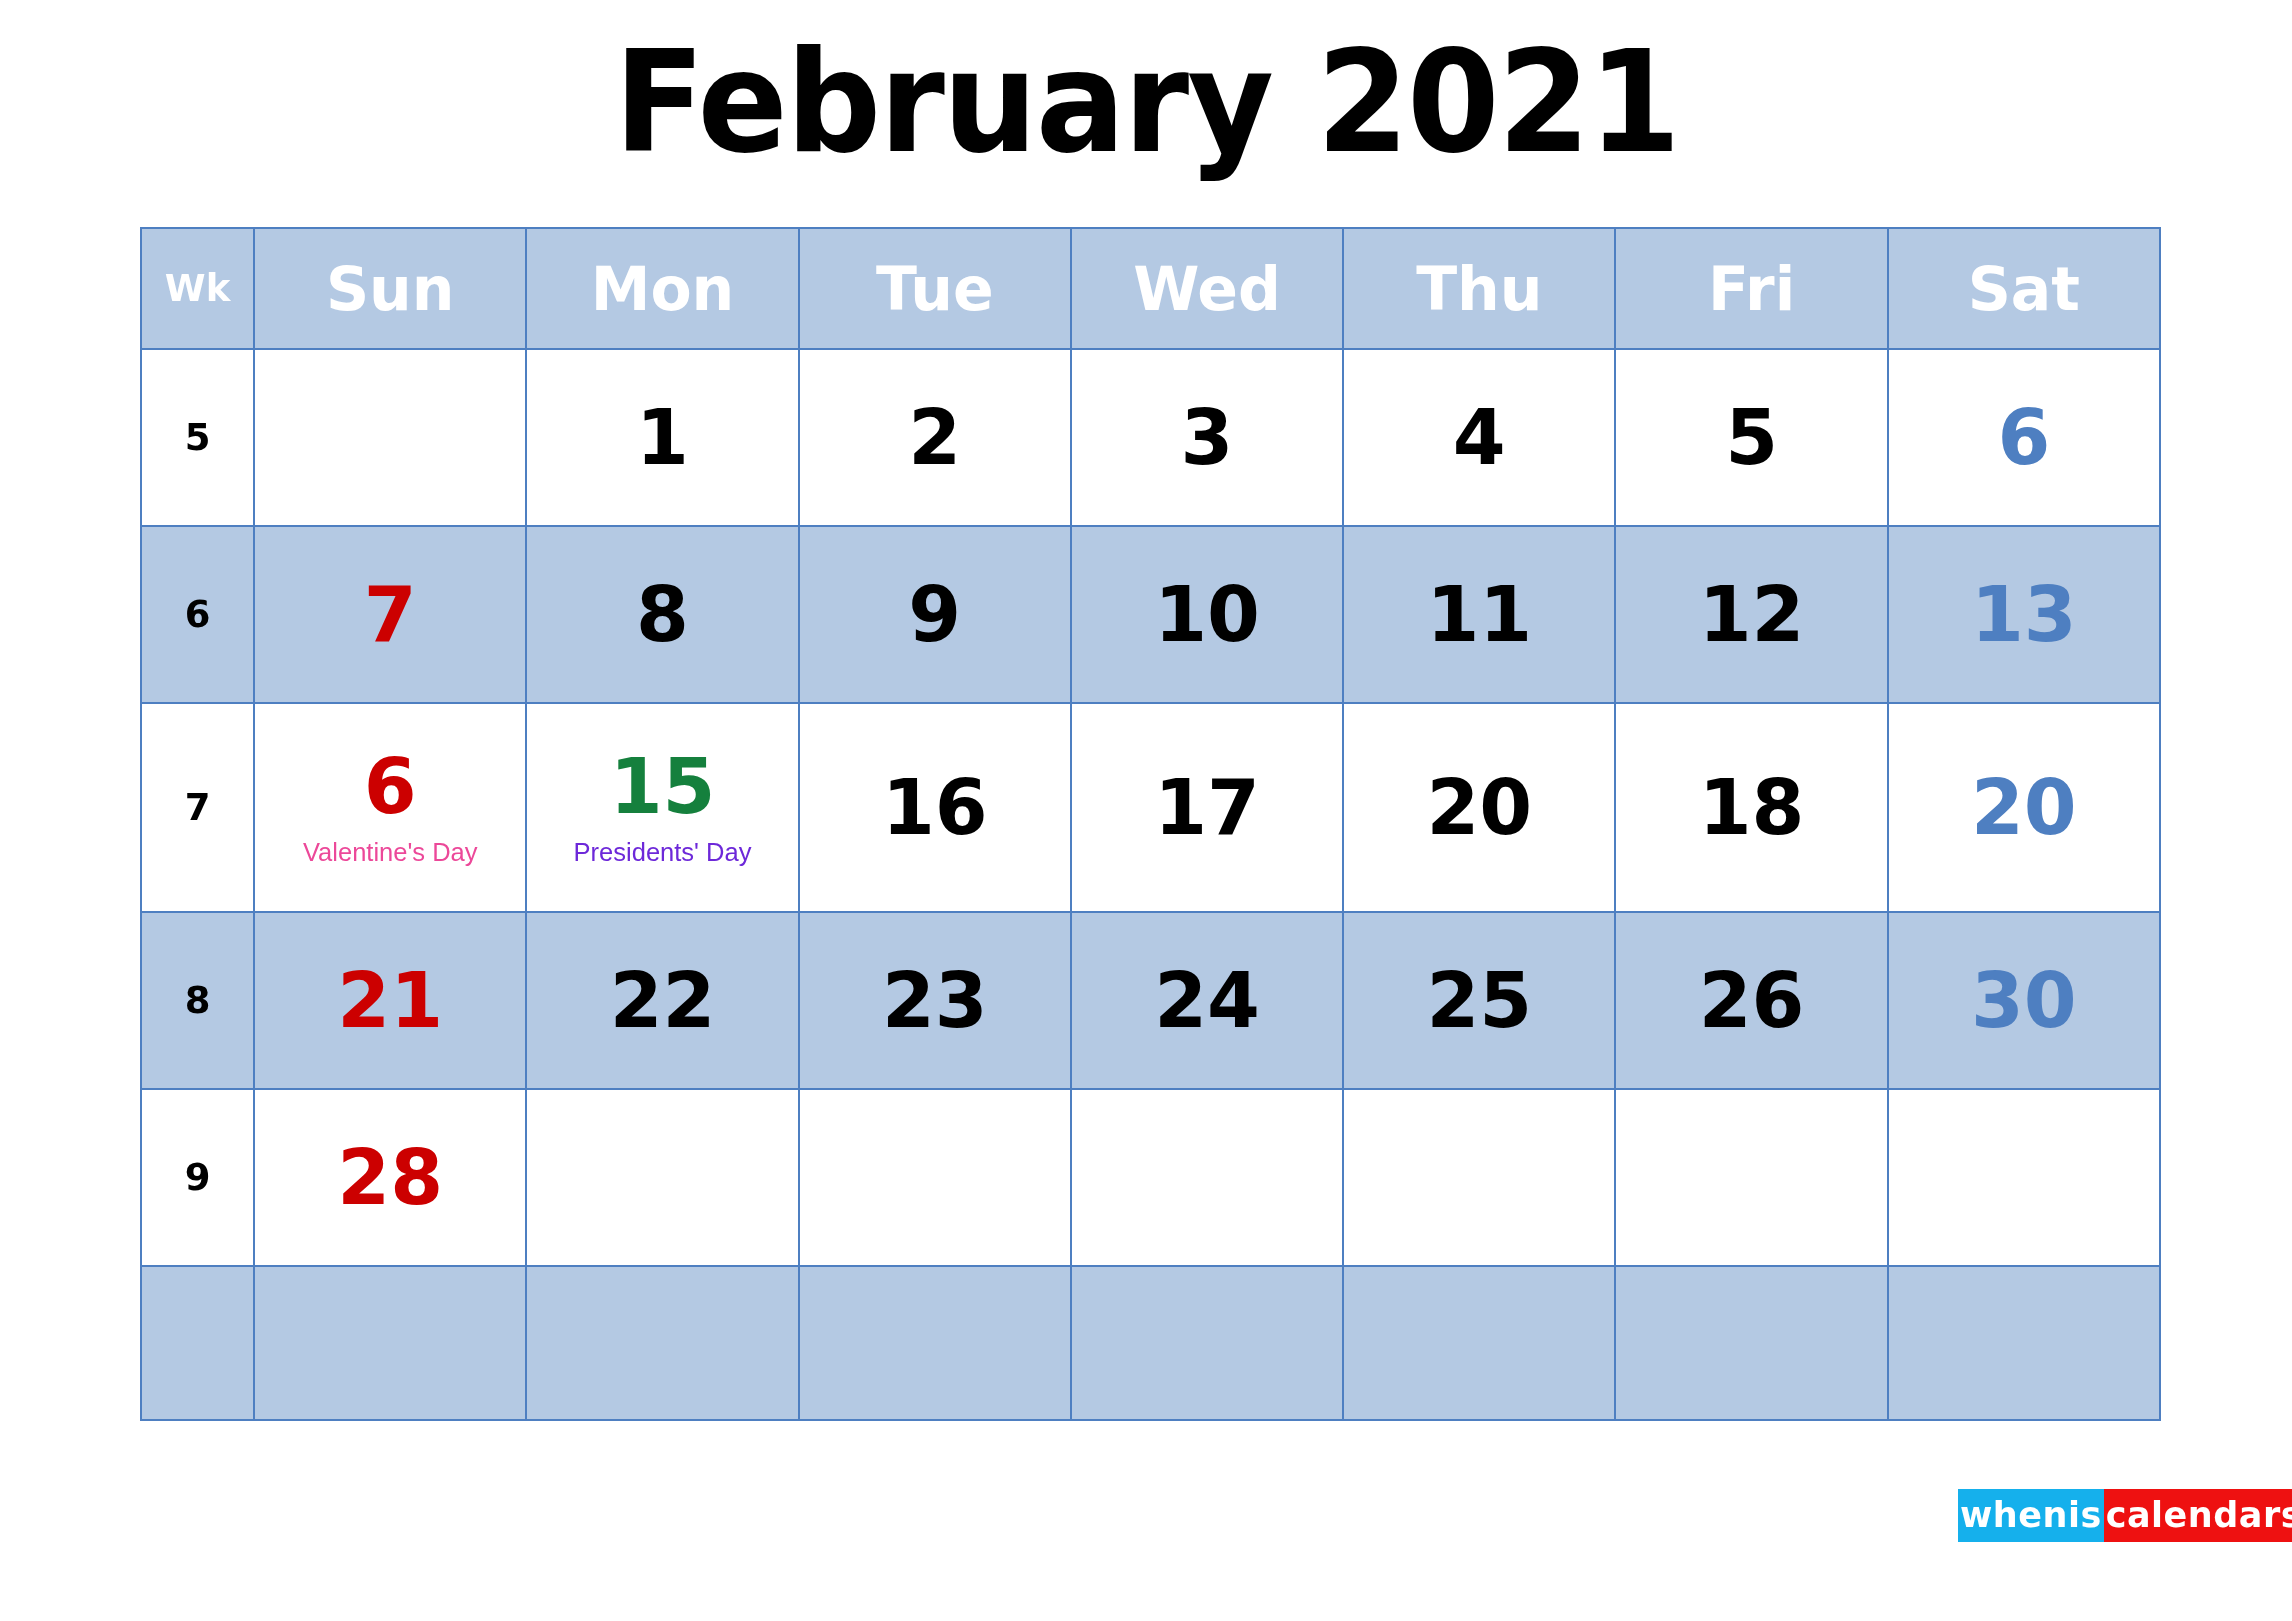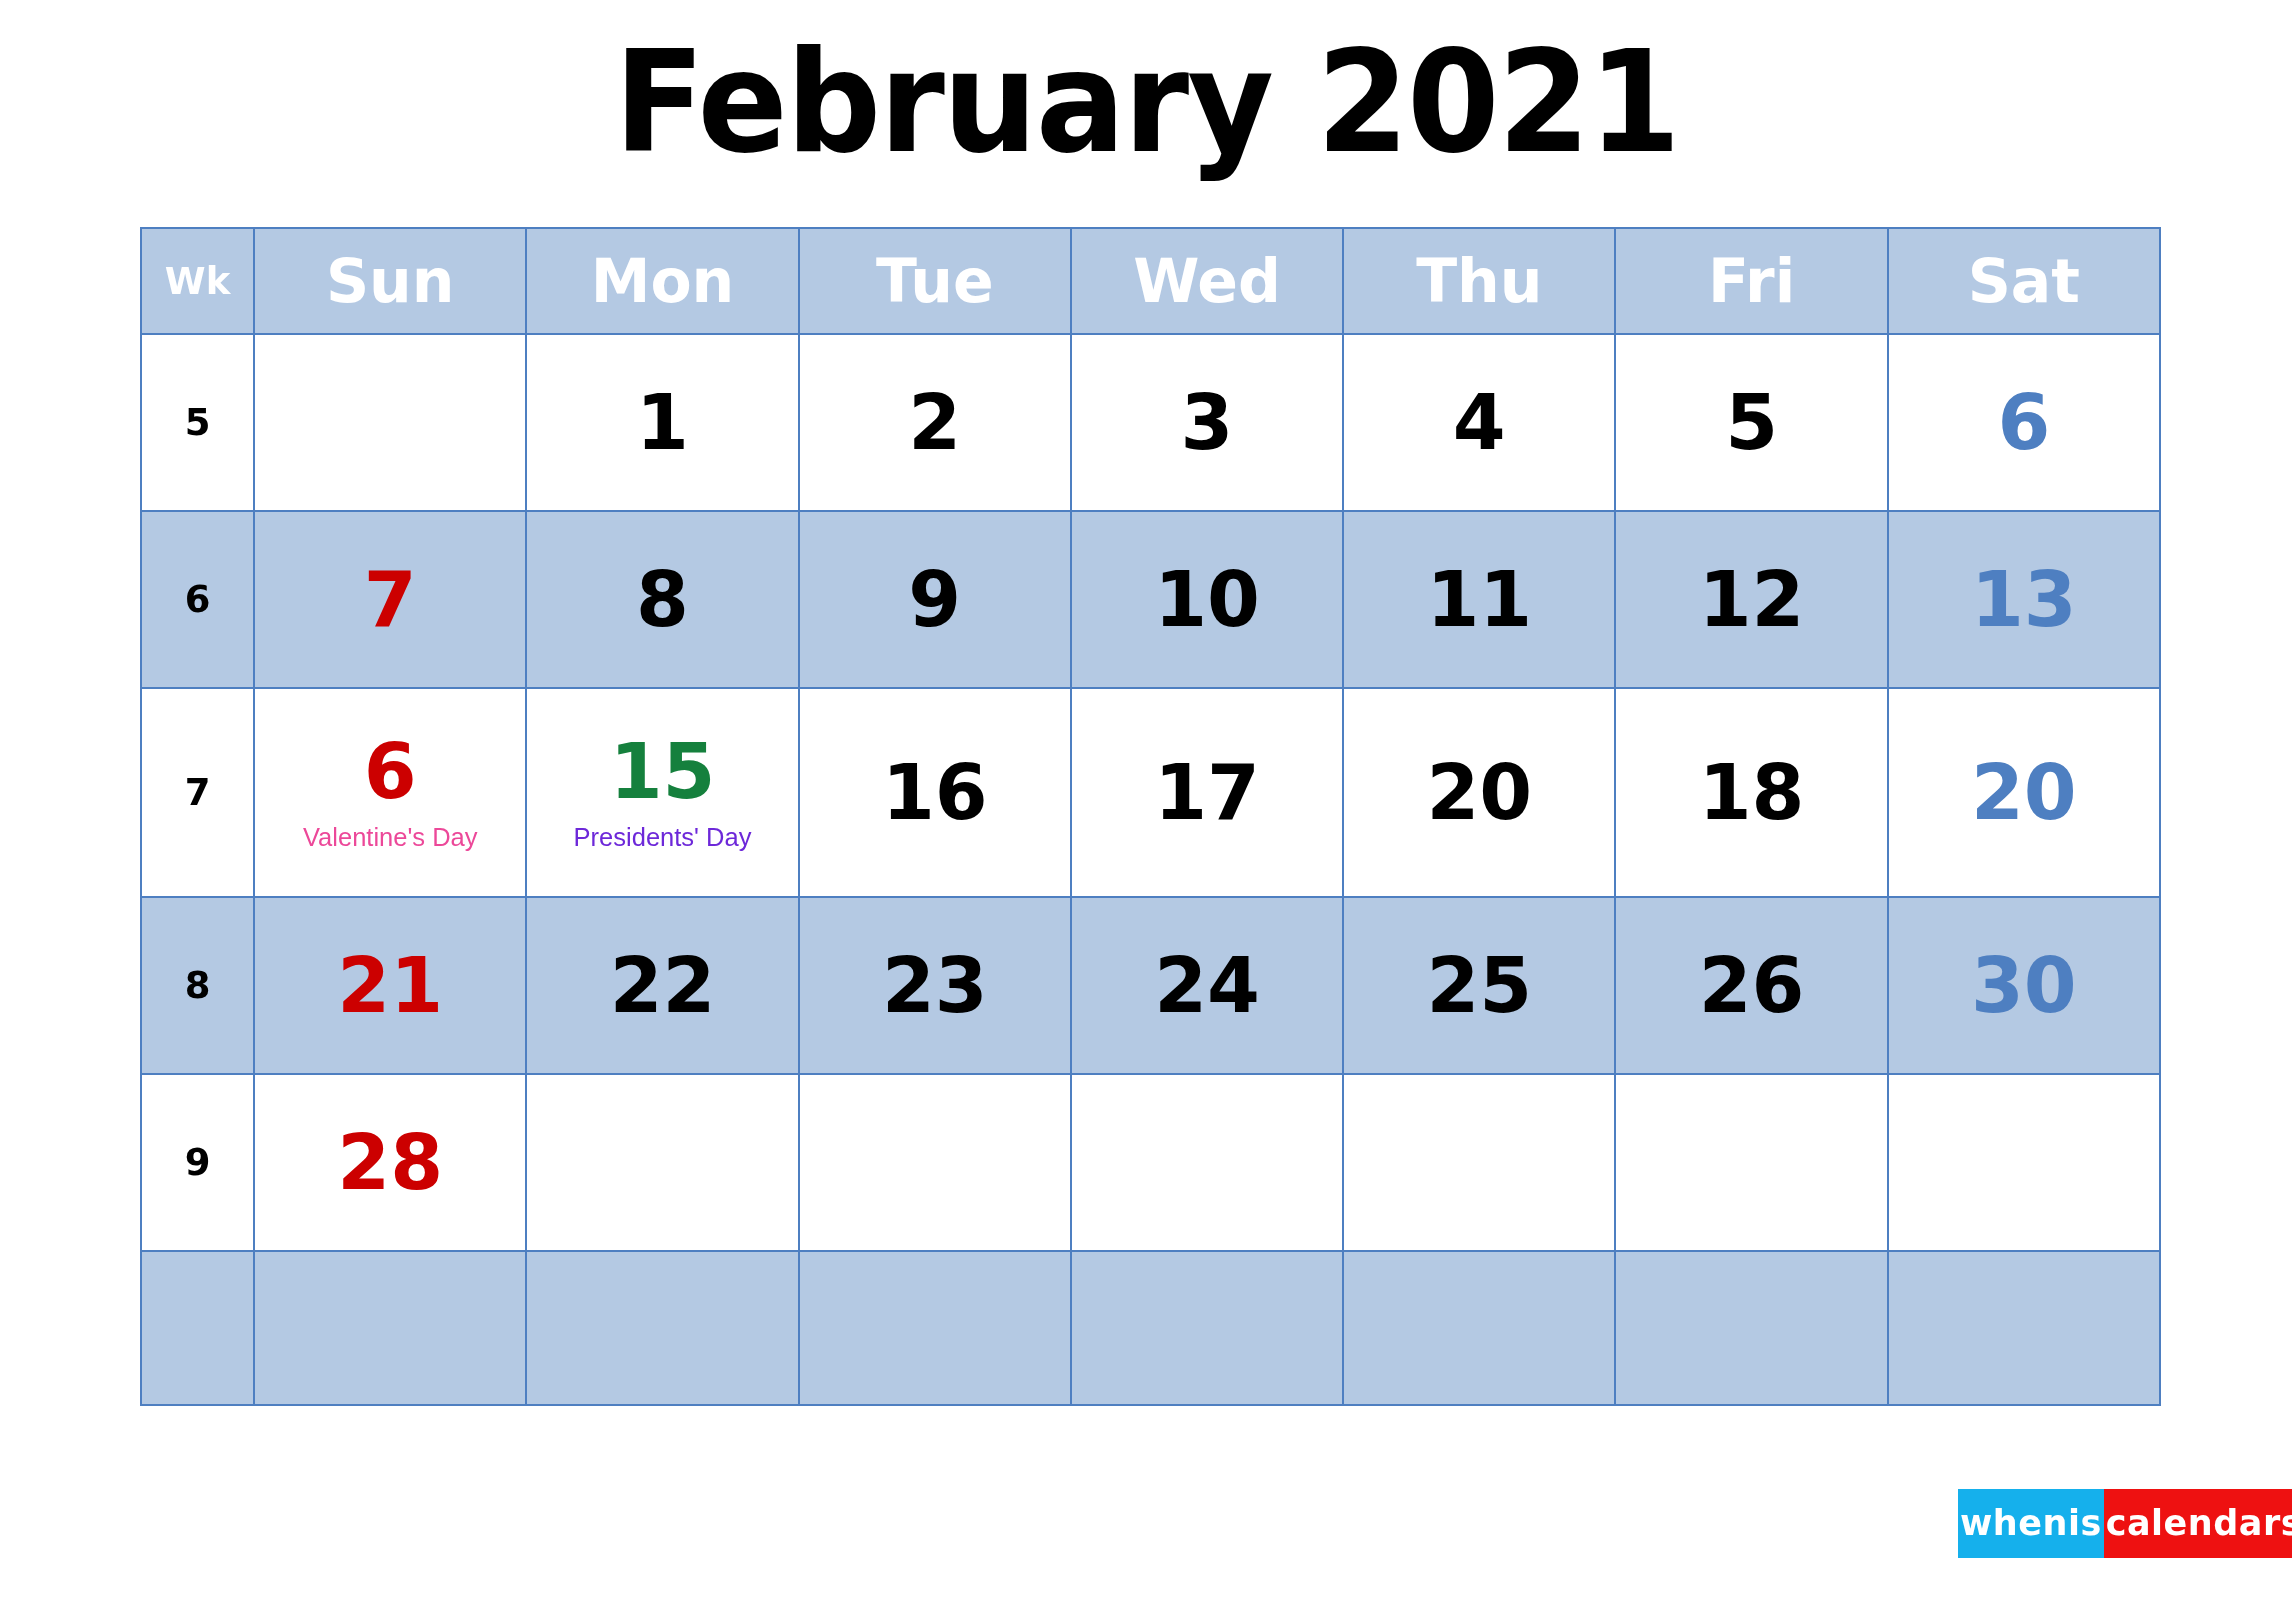--- a/index.html
+++ b/index.html
@@ -53,21 +53,21 @@
     vertical-align: middle;
   }
 
   
   .calendar thead th {
     background: #b4c9e3;
     color: #ffffff;
     font-family: "DejaVu Sans", sans-serif;
     font-weight: 700;
     font-size: 60px;
-    height: 106px;
+    height: 121px;
     letter-spacing: 0px;
     margin-left: 24px;
   }
 
   .calendar thead th.wk-head {
     font-size: 37px;
   }
 
   
   col.wk-col  { width: 113px; }
@@ -130,21 +130,21 @@
     display: flex;
     align-items: stretch;
     font-family: "DejaVu Sans", sans-serif;
     font-weight: 700;
     font-size: 35px;
     line-height: 45px;
     letter-spacing: 0.5px;
   }
   .watermark span {
     color: #ffffff;
-    padding: 12px 2px;
+    padding: 4px 2px;
     display: inline-block;
   }
   .wm-a { background: #15b0ec; }
   .wm-b { background: #ee1111; }
 </style>
 </head>
 <body>
 
 <div class="page">
 

